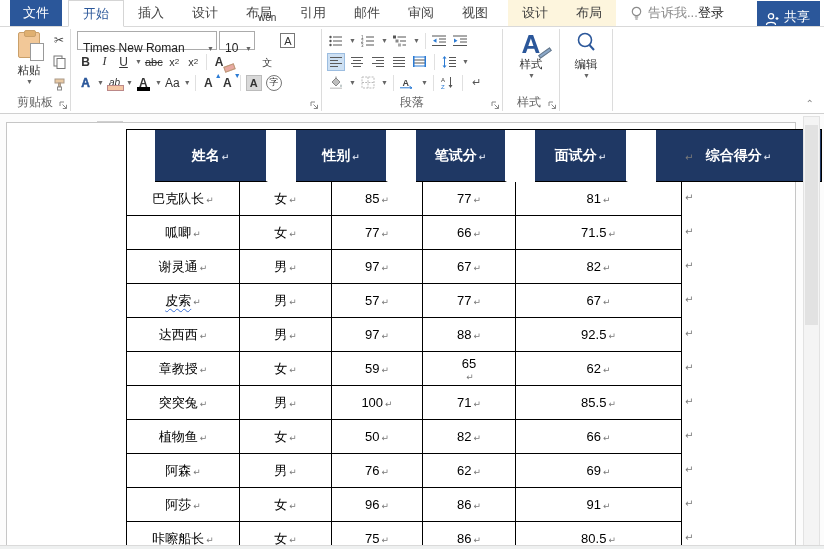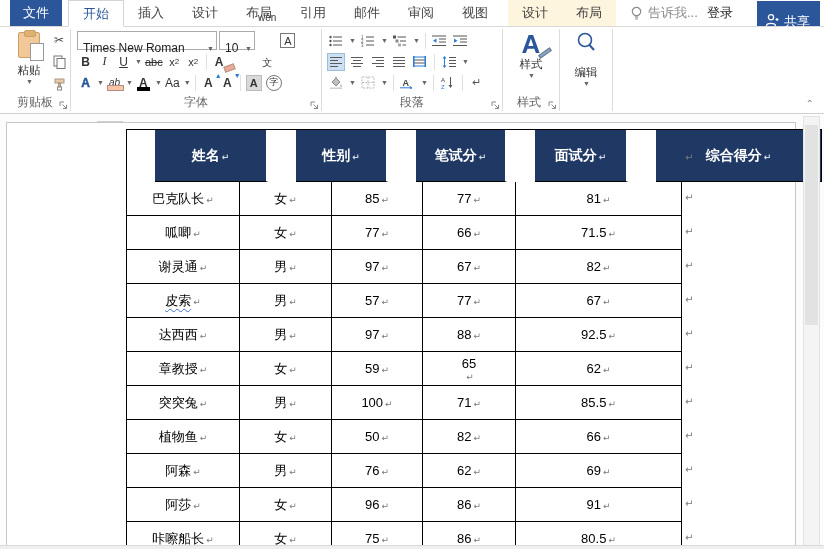--- a/index.html
+++ b/index.html
@@ -13,22 +13,22 @@
   .tab-file { background:#2b579a; color:#fff; width:52px; margin-left:10px;
               display:flex; align-items:center; justify-content:center; font-size:13px; }
   .tab { display:flex; align-items:center; padding:0 14px; font-size:13px; color:#444; }
   .tab.selected { color:#2b579a; background:#fff; border:1px solid #d5d5d5; border-bottom:1px solid #fff;
                   margin-bottom:-1px; }
   .ctx-group { display:flex; align-items:stretch; background:#fdf5dd; margin-left:6px; }
   .ctx-group .tab { color:#3f3f3f; }
   .tellme { display:flex; align-items:center; gap:5px; margin-left:14px; color:#8c8c8c; font-size:13px; }
   .tab-right { margin-left:auto; display:flex; align-items:center; }
   .signin { font-size:13px; color:#262626; margin-right:16px; }
-  .share-btn { background:#2b579a; color:#fff; height:25px; margin:1px 4px 0 8px; padding:12px 10px 0 8px;
-               display:flex; align-items:flex-start; gap:5px; font-size:13px; }
+  .share-btn { background:#2b579a; color:#fff; height:25px; margin:1px 4px 0 17px; padding:12px 10px 0 8px;
+               display:flex; align-items:flex-end; gap:5px; font-size:13px; }
 
   
   .ribbon { position:absolute; left:0; top:27px; width:824px; height:87px; background:#fff;
             border-bottom:1px solid #d0d0d0; display:flex; }
   .rgroup { position:relative; height:100%; padding-top:3px; }
   .rgroup .glabel { position:absolute; bottom:2px; left:0; right:0; text-align:center;
                     font-size:12px; color:#666; }
   .launcher { position:absolute; bottom:3px; right:2px; width:9px; height:9px; }
   .gsep { width:1px; background:#dcdcdc; margin:2px 0 2px 0; }
   .mini { display:flex; align-items:center; justify-content:center; border:1px solid transparent; color:#444; }
@@ -248,21 +248,20 @@
             <span class="tri">▼</span>
           </span>
         <span class="vline"></span>
         <span class="fbtn">
             <span class="shadeA">A</span>
           </span>
         <span class="fbtn">
             <span class="encircle">字</span>
           </span>
       </div>
-      <span class="glabel">字体</span>
       <svg class="launcher" viewBox="0 0 9 9">
         <path d="M1 1 H5 M1 1 V5" stroke="#888" fill="none"></path>
           <path d="M3.5 3.5 L7.5 7.5 M7.5 3.8 V7.5 H3.8" stroke="#888" fill="none"></path>
       </svg>
     </div>
     <div class="gsep"></div>
 
     <div class="rgroup g-para">
       <div class="prow">
         <span class="icon16">
@@ -436,21 +435,21 @@
       </svg>
     </div>
     <div class="gsep"></div>
 
     <div class="rgroup g-edit">
       <div class="bigbtn">
         <svg width="22" height="24" viewBox="0 0 22 24">
           <circle cx="10" cy="9" r="6.5" fill="none" stroke="#2b579a" stroke-width="1.6"></circle>
           <line x1="14.5" y1="14" x2="19" y2="19" stroke="#2b579a" stroke-width="2"></line>
         </svg>
-        <span style="margin-top:10px;">编辑</span>
+        <span style="margin-top:2px;">编辑</span>
         <span class="dd">▼</span>
       </div>
     </div>
     <div class="gsep"></div>
 
     <span class="collapse-chevron">⌃</span>
   </div>
 
   <div class="docarea">
     <div class="table-handle"></div>

